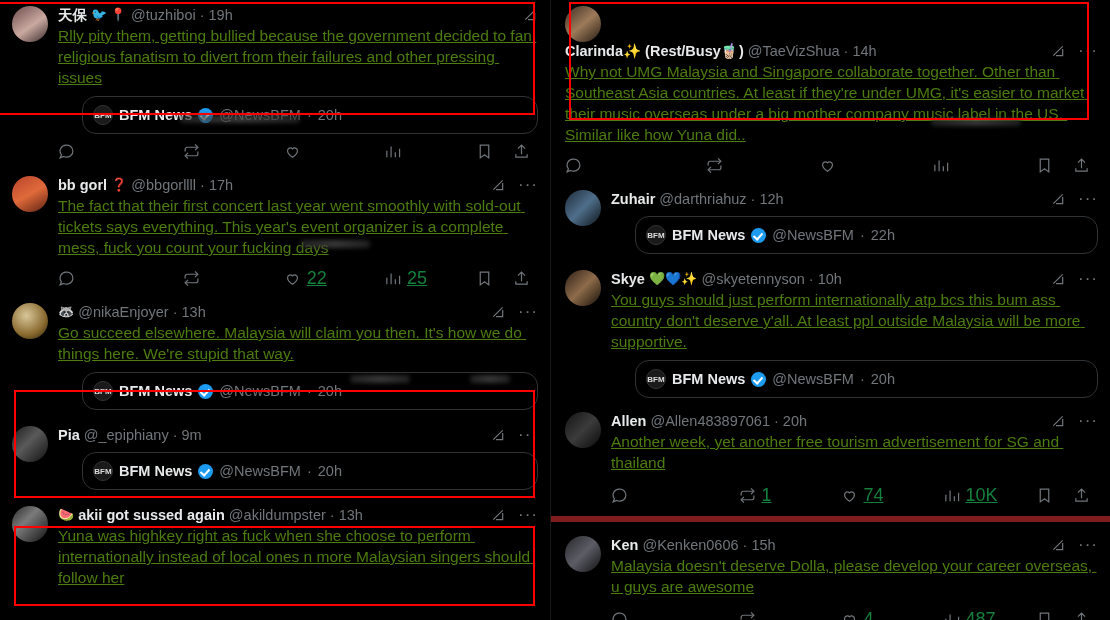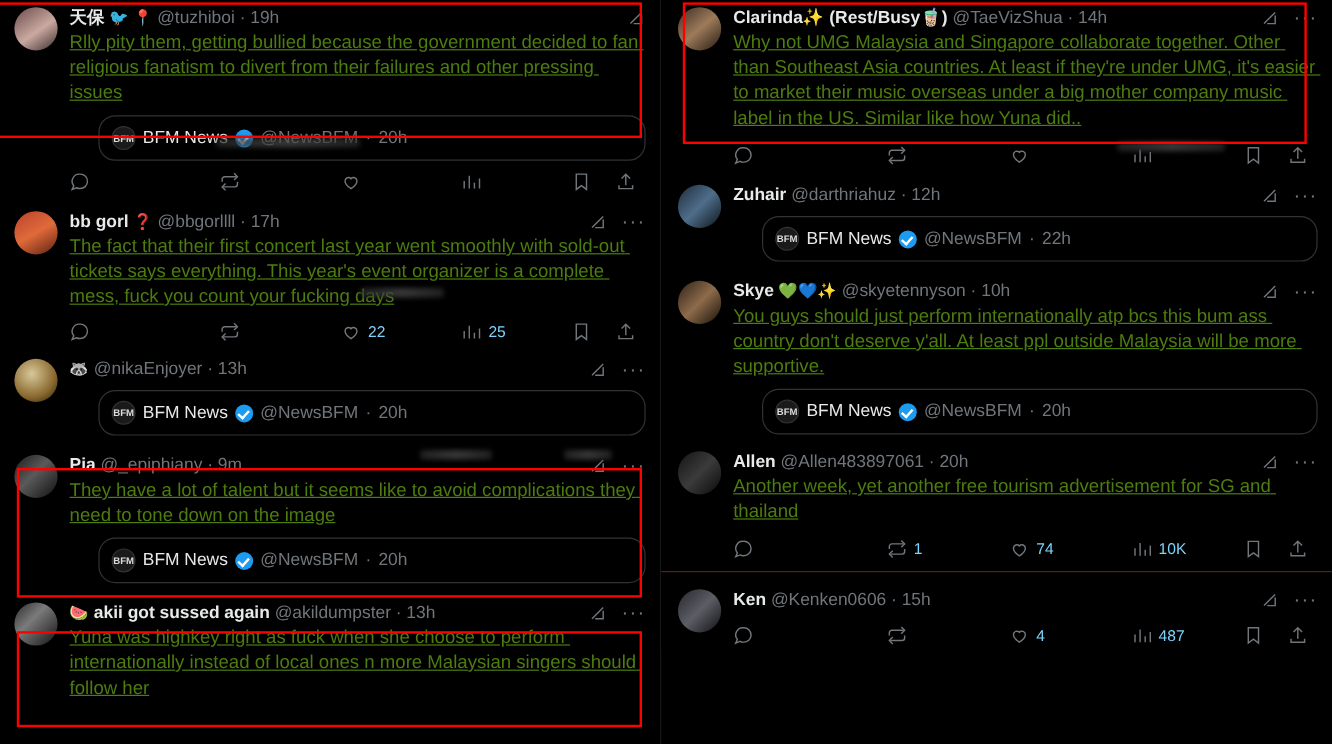--- a/index.html
+++ b/index.html
@@ -22,21 +22,21 @@
     height: 620px;
     overflow: hidden;
   }
   .col-left { width: 551px; border-right: 1px solid #16181c; }
   .col-right { width: 559px; }
 
   .tweet {
     position: relative;
     display: flex;
     padding: 10px 12px 6px 12px;
-    border-bottom: 1px solid #7f1d1d;
+    border-bottom: 6px solid #7f1d1d;
     background: #000;
   }
   .tweet.nb { border-bottom: none; }
 
   .avatar {
     width: 36px; height: 36px;
     border-radius: 50%;
     flex: 0 0 36px;
     margin-right: 10px;
     background: #333;
@@ -105,21 +105,21 @@
     white-space: nowrap;
   }
   .q-av {
     width: 20px; height: 20px; border-radius: 50%;
     background: #1a1a1a;
     display: flex; align-items: center; justify-content: center;
     font-size: 8px; font-weight: bold; color: #ddd;
     flex: 0 0 20px;
     border: 1px solid #333;
   }
-  .q-name { font-weight: normal; }
+  .q-name { font-weight: bold; }
   .verified {
     display: inline-block;
     width: 15px; height: 15px;
     background: #1d9bf0;
     border-radius: 50%;
     position: relative;
     vertical-align: -3px;
   }
   .verified::after {
     content: "";
@@ -128,23 +128,24 @@
     width: 4px; height: 7px;
     border: solid #fff;
     border-width: 0 2px 2px 0;
     transform: rotate(42deg);
   }
 
   .actions {
     display: flex;
     align-items: center;
     margin-top: 6px;
-    color: #7dd3fc;
-    font-size: 13px;
+    color: #15803d;
+    font-size: 18px;
     padding-right: 8px;
+    text-decoration: underline;
   }
   .act { display: flex; align-items: center; gap: 6px; }
   .act-reply { width: 30%; }
   .act-rt { width: 24%; }
   .act-like { width: 24%; }
   .act-view { width: 22%; }
   .act-end { margin-left: auto; display: flex; gap: 20px; }
   svg { display: block; }
 
   .redbox {
@@ -306,20 +307,21 @@
           <span class="dot">·</span>
           <span class="time">13h</span>
           <span class="spacer"></span>
           <span class="icon-btn">
             <svg class="grok-ic" viewBox="0 0 24 24" fill="none" stroke="#71767b" stroke-width="1.8">
                 <path d="M5 19L19 5M9 19h10V9"></path>
               </svg>
           </span>
           <span class="dots">···</span>
         </div>
+        <div class="text">Go succeed elsewhere. Malaysia will claim you then. It's how we do things here. We're stupid that way.</div>
         <div class="quote">
           <span class="q-av">BFM</span>
           <span class="q-name">BFM News</span>
           <span class="verified"></span>
           <span class="handle">@NewsBFM</span>
           <span class="dot">·</span>
           <span class="time">20h</span>
         </div>
       </div>
     </div>
@@ -333,21 +335,20 @@
           <span class="dot">·</span>
           <span class="time">9m</span>
           <span class="spacer"></span>
           <span class="icon-btn">
             <svg class="grok-ic" viewBox="0 0 24 24" fill="none" stroke="#71767b" stroke-width="1.8">
                 <path d="M5 19L19 5M9 19h10V9"></path>
               </svg>
           </span>
           <span class="dots">···</span>
         </div>
-        <div class="text">They have a lot of talent but it seems like to avoid complications they need to tone down on the image</div>
         <div class="quote">
           <span class="q-av">BFM</span>
           <span class="q-name">BFM News</span>
           <span class="verified"></span>
           <span class="handle">@NewsBFM</span>
           <span class="dot">·</span>
           <span class="time">20h</span>
         </div>
       </div>
     </div>
@@ -378,21 +379,21 @@
     <div class="blurbar" style="left:350px; top:375px; width:60px;"></div>
     <div class="blurbar" style="left:470px; top:375px; width:40px;"></div>
 
     <div class="redbox" style="left:-3px; top:2px; width:538px; height:113px;"></div>
     <div class="redbox" style="left:14px; top:390px; width:521px; height:108px;"></div>
     <div class="redbox" style="left:14px; top:526px; width:521px; height:80px;"></div>
   </div>
 
   <div class="column col-right">
 
-    <div class="tweet nb" style="padding-top:6px; padding-left:14px;">
+    <div class="tweet nb" style="padding-top:6px; padding-left:14px;flex-direction:column;">
       <div class="avatar av-f"></div>
       <div class="body">
         <div class="hdr">
           <span class="name">Clarinda✨</span>
           <span class="name">(Rest/Busy🧋)</span>
           <span class="handle">@TaeVizShua</span>
           <span class="dot">·</span>
           <span class="time">14h</span>
           <span class="spacer"></span>
           <span class="icon-btn">
@@ -569,20 +570,21 @@
           <span class="dot">·</span>
           <span class="time">15h</span>
           <span class="spacer"></span>
           <span class="icon-btn">
             <svg class="grok-ic" viewBox="0 0 24 24" fill="none" stroke="#71767b" stroke-width="1.8">
                 <path d="M5 19L19 5M9 19h10V9"></path>
               </svg>
           </span>
           <span class="dots">···</span>
         </div>
+        <div class="text">Malaysia doesn't deserve Dolla, please develop your career overseas, u guys are awesome</div>
         <div class="actions" style="margin-top:12px;">
           <span class="act act-reply">
             <svg width="17" height="17" viewBox="0 0 24 24" fill="none" stroke="#71767b" stroke-width="1.7">
                 <path d="M21 11.5a8.4 8.4 0 0 1-9 8.4 9 9 0 0 1-4-.9L3 21l1.9-4.3A8.4 8.4 0 0 1 12 3a8.4 8.4 0 0 1 9 8.5z"></path>
               </svg>
             <span></span>
           </span>
           <span class="act act-rt">
             <svg width="17" height="17" viewBox="0 0 24 24" fill="none" stroke="#71767b" stroke-width="1.7">
                 <path d="M17 2l4 4-4 4"></path>

